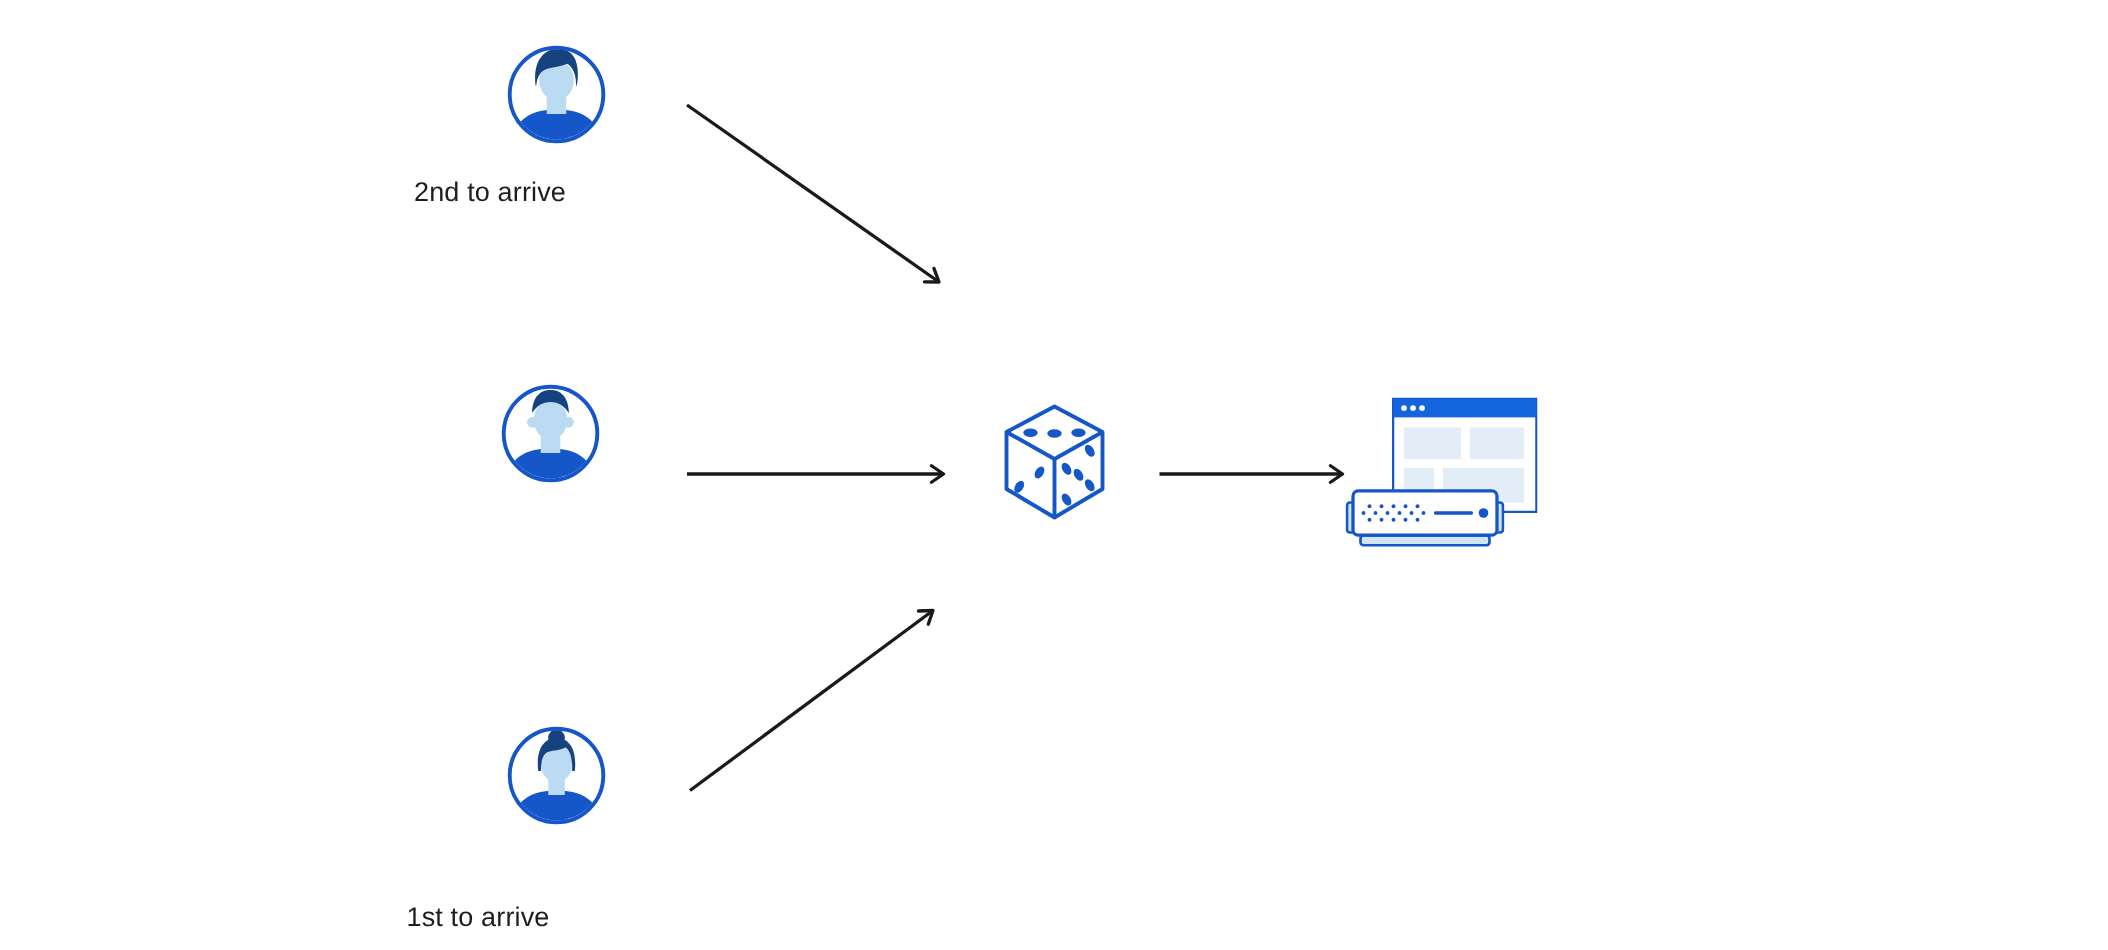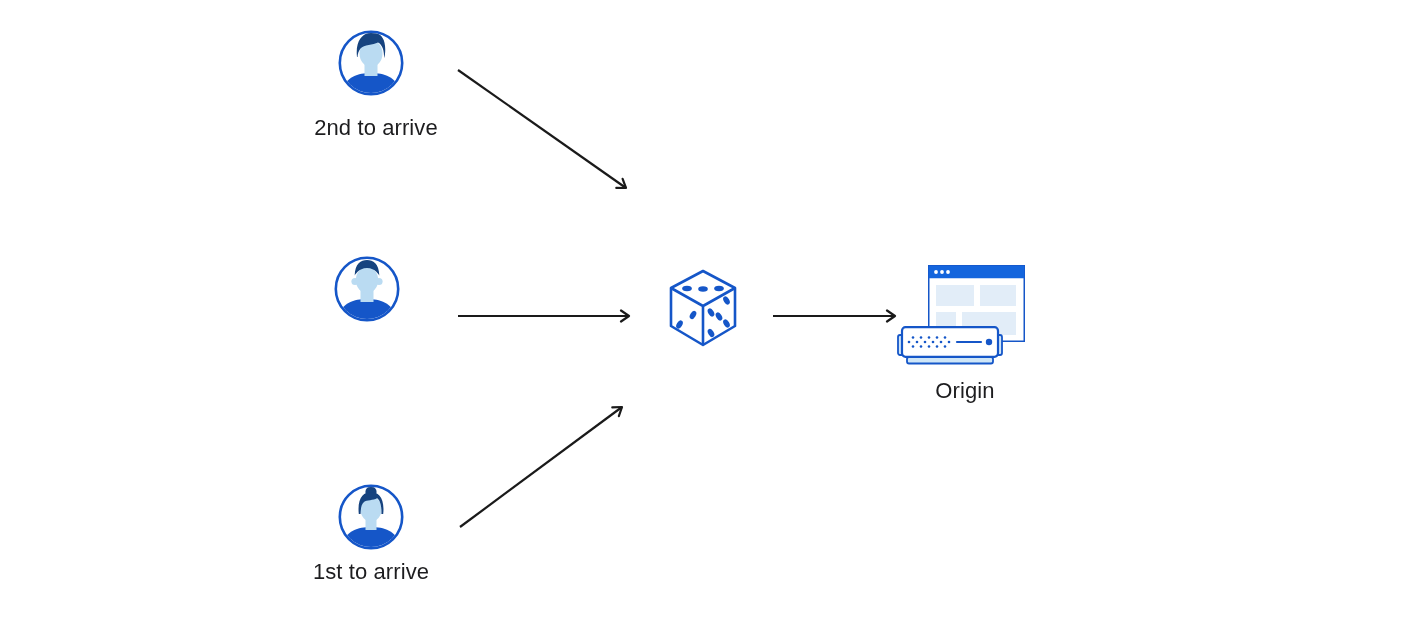--- a/index.html
+++ b/index.html
@@ -7,22 +7,22 @@
     position:relative;
     width:1405px;height:633px;
     background:#ffffff;
     font-family:"Liberation Sans", sans-serif;
     overflow:hidden;
   }
   .node{position:absolute;}
   .node-label{
     position:absolute;
     width:200px;
-    text-align:center;
-    font-size:22px;
+    text-align:left;
+    font-size:18px;
     line-height:22px;
     color:#1d1d1f;
     letter-spacing:0.1px;
   }
   svg{display:block;}
 </style>
 </head>
 <body>
 
 <div class="canvas">
@@ -94,21 +94,21 @@
       <circle cx="33" cy="33" r="31.2" fill="#ffffff" stroke="#1556c8" stroke-width="2.6"></circle>
       <g clip-path="url(#clipC)">
         <path d="M2,66 C6,47 19,43 33,43 C47,43 60,47 64,66 Z" fill="#1556c8"></path>
         <rect x="27.5" y="30" width="11" height="16" fill="#badbf2"></rect>
         <ellipse cx="33" cy="25" rx="10.6" ry="12.6" fill="#badbf2"></ellipse>
         <circle cx="33" cy="8" r="5.6" fill="#16437f"></circle>
         <path d="M20.8,30 C19,13.5 26,8 33,8 C40,8 47,13.5 45.2,30 L43.4,30 C44,19 40.5,15 39,14.3 C35.5,16.5 28.5,16 26,18 C23.2,20.2 22.7,25 22.6,30 Z" fill="#16437f"></path>
       </g>
     </svg>
   </div>
-  <div class="node-label" style="left:271px;top:561px;">1st to arrive</div>
+  <div class="node-label" style="left:271px;top:600px;">1st to arrive</div>
 
   <div class="node" style="left:666px;top:267px;">
     <svg width="74" height="82" viewBox="0 0 74 82">
       <path d="M37,4 L69,21 L69,59 L37,78 L5,59 L5,21 Z" fill="#ffffff" stroke="#1556c8" stroke-width="2.6" stroke-linejoin="round"></path>
       <path d="M5,21 L37,39 L69,21 M37,39 L37,78" fill="none" stroke="#1556c8" stroke-width="2.6" stroke-linejoin="round"></path>
 
       <ellipse cx="21" cy="21.5" rx="4.8" ry="2.8" fill="#1556c8"></ellipse>
       <ellipse cx="37" cy="22" rx="4.8" ry="2.8" fill="#1556c8"></ellipse>
       <ellipse cx="53" cy="21.5" rx="4.8" ry="2.8" fill="#1556c8"></ellipse>
 
@@ -158,15 +158,14 @@
         <circle cx="16" cy="20.5" r="1.3"></circle>
           <circle cx="24" cy="20.5" r="1.3"></circle>
           <circle cx="32" cy="20.5" r="1.3"></circle>
           <circle cx="40" cy="20.5" r="1.3"></circle>
           <circle cx="48" cy="20.5" r="1.3"></circle>
       </g>
       <line x1="60" y1="16" x2="84" y2="16" stroke="#1556c8" stroke-width="2.2" stroke-linecap="round"></line>
       <circle cx="92" cy="16" r="3.2" fill="#1556c8"></circle>
     </svg>
   </div>
-  <div class="node-label" style="left:865px;top:380px;">Origin</div>
 
 </div>
 
 </body></html>

